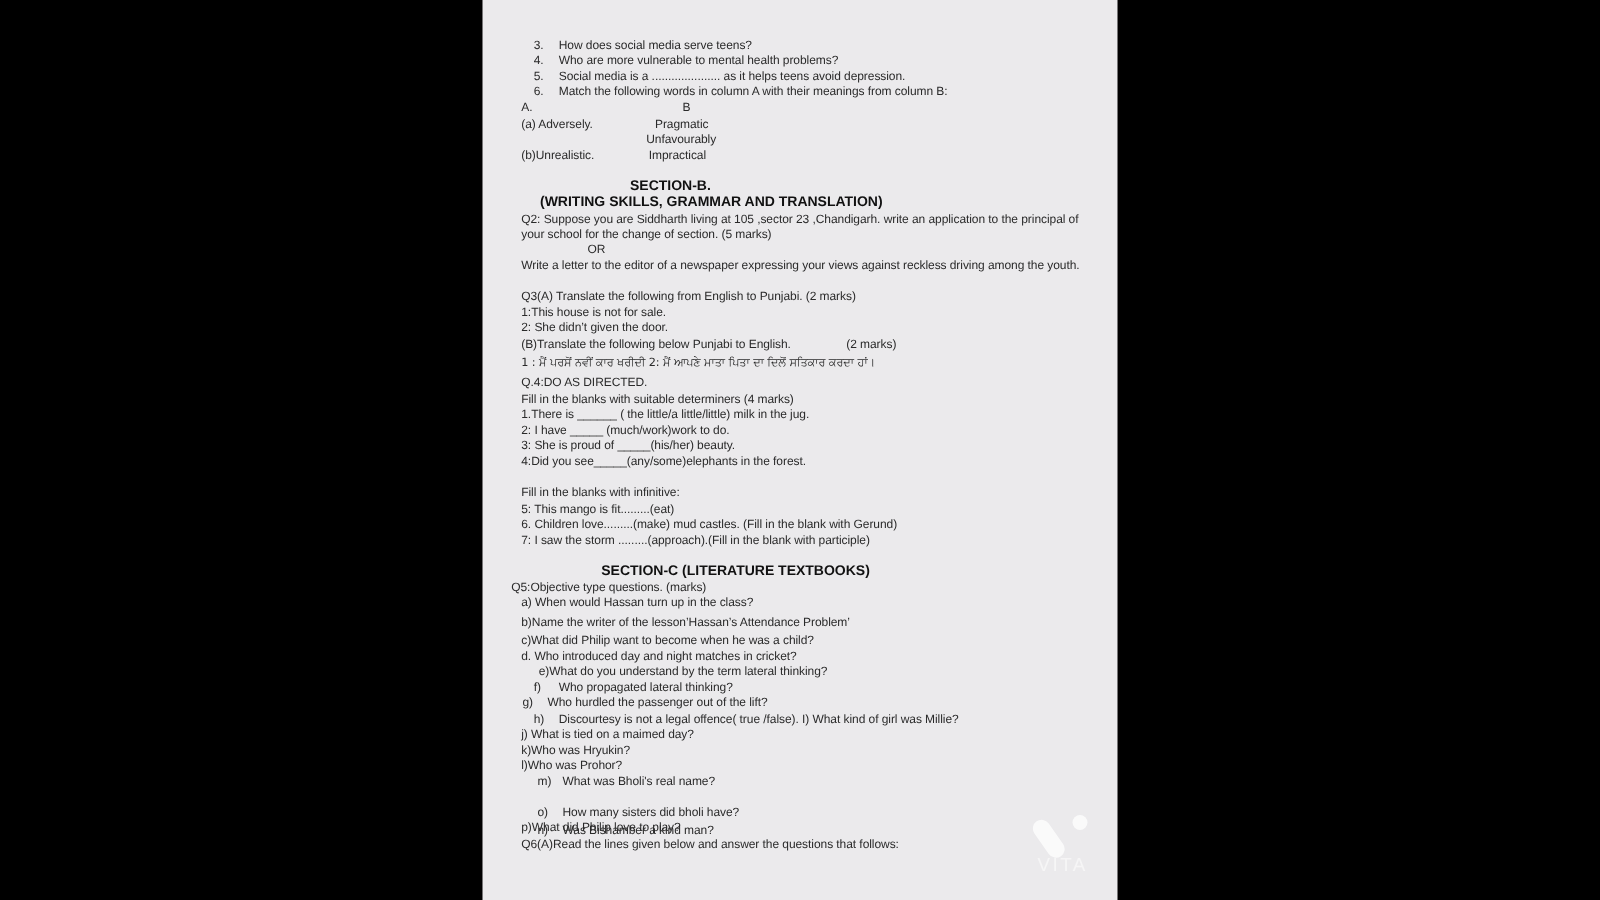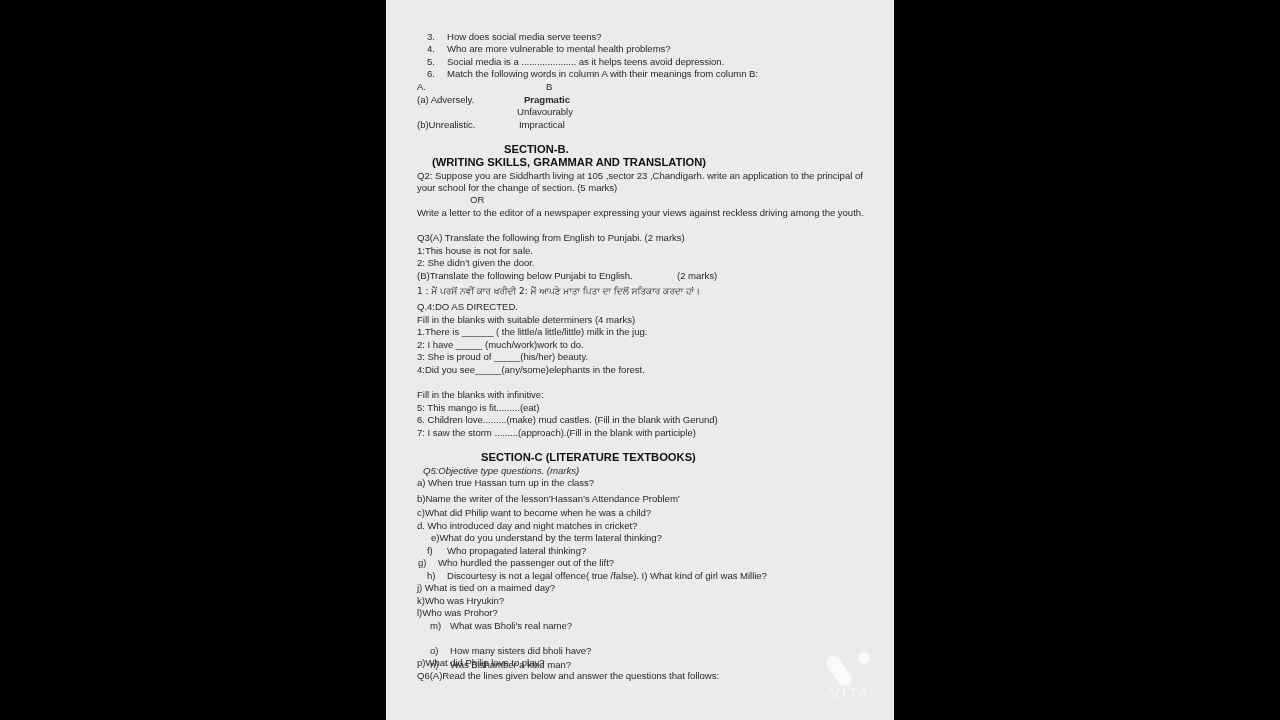--- a/index.html
+++ b/index.html
@@ -73,21 +73,21 @@
   <div class="line" style="left:41px; top:56px;">
     <span class="num">5.</span><span>Social media is a ..................... as it helps teens avoid depression.</span>
   </div>
   <div class="line" style="left:41px; top:68px;">
     <span class="num">6.</span><span>Match the following words in column A with their meanings from column B:</span>
   </div>
 
   <div class="line" style="left:31px; top:81px;">A.</div>
   <div class="line" style="left:160px; top:81px;">B</div>
   <div class="line" style="left:31px; top:94px;">(a) Adversely.</div>
-  <div class="line" style="left:138px; top:94px;font-weight:bold;">Pragmatic</div>
+  <div class="line" style="left:138px; top:94px;">Pragmatic</div>
   <div class="line" style="left:131px; top:106px;">Unfavourably</div>
   <div class="line" style="left:31px; top:119px;">(b)Unrealistic.</div>
   <div class="line" style="left:133px; top:119px;">Impractical</div>
 
   <div class="heading" style="left:118px; top:143px;">SECTION-B.</div>
   <div class="heading" style="left:46px; top:156px;">(WRITING SKILLS, GRAMMAR AND TRANSLATION)</div>
 
   <div class="line" style="left:31px; top:170px;">Q2: Suppose you are Siddharth living at 105 ,sector 23 ,Chandigarh. write an application to the principal of</div>
   <div class="line" style="left:31px; top:182px;">your school for the change of section. (5 marks)</div>
   <div class="line" style="left:84px; top:194px;">OR</div>
@@ -106,23 +106,23 @@
   <div class="line" style="left:31px; top:339px;">2: I have _____ (much/work)work to do.</div>
   <div class="line" style="left:31px; top:351px;">3: She is proud of _____(his/her) beauty.</div>
   <div class="line" style="left:31px; top:364px;">4:Did you see_____(any/some)elephants in the forest.</div>
 
   <div class="line" style="left:31px; top:389px;">Fill in the blanks with infinitive:</div>
   <div class="line" style="left:31px; top:402px;">5:  This mango is fit.........(eat)</div>
   <div class="line" style="left:31px; top:414px;">6. Children love.........(make) mud castles. (Fill in the blank with Gerund)</div>
   <div class="line" style="left:31px; top:427px;">7: I saw the storm .........(approach).(Fill in the blank with participle)</div>
 
   <div class="heading" style="left:95px; top:451px;">SECTION-C    (LITERATURE TEXTBOOKS)</div>
-  <div class="line" style="left:37px; top:465px;font-style:italic;">Q5:Objective type questions.   (marks)</div>
+  <div class="line" style="left:23px; top:465px;">Q5:Objective type questions.   (marks)</div>
 
-  <div class="line" style="left:31px; top:477px;">a) When true Hassan turn up in the class?</div>
+  <div class="line" style="left:31px; top:477px;">a) When would Hassan turn up in the class?</div>
   <div class="line" style="left:31px; top:493px;">b)Name the writer of the lesson’Hassan’s Attendance Problem’</div>
   <div class="line" style="left:31px; top:507px;">c)What did Philip want to become when he was a child?</div>
   <div class="line" style="left:31px; top:520px;">d. Who introduced day and night matches in cricket?</div>
   <div class="line" style="left:45px; top:532px;">e)What do you understand by the term lateral thinking?</div>
 
   <div class="line" style="left:41px; top:545px;">
     <span class="num">f)</span><span>Who propagated lateral thinking?</span>
   </div>
   <div class="line" style="left:32px; top:557px;">
     <span class="num">g)</span><span>Who hurdled the passenger out of the lift?</span>

